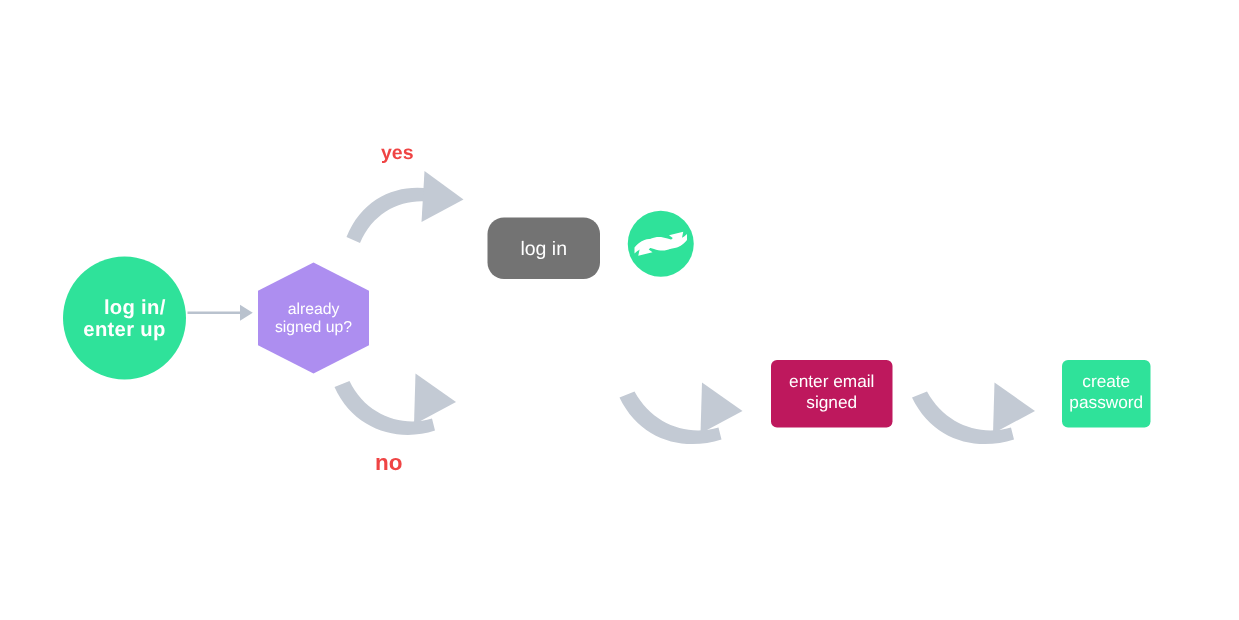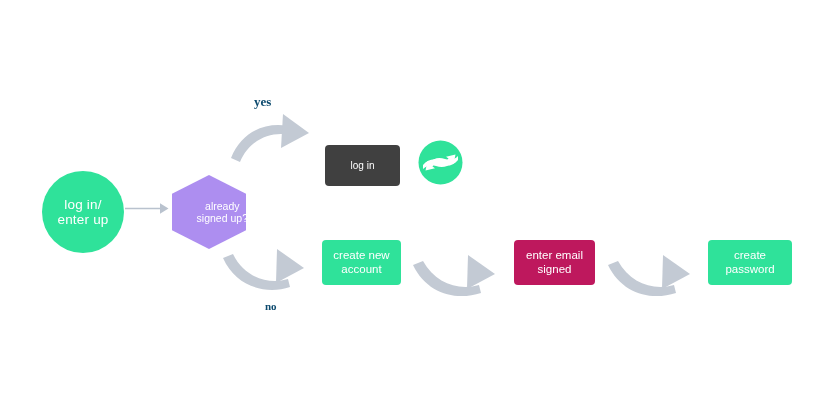--- a/index.html
+++ b/index.html
@@ -11,40 +11,41 @@
   }
   #canvas{position:relative;width:826px;height:413px;}
 
   .node{position:absolute;box-sizing:border-box;
         display:flex;align-items:center;justify-content:center;
         text-align:center;color:#ffffff;}
 
   
   .circle{
     border-radius:50%;
-    font-weight:normal;
+    font-weight:bold;
     letter-spacing:0.2px;
+    text-align:right;
   }
   .circle .txt{line-height:1.12;}
 
   
   .hexwrap{position:absolute;}
   .hexwrap svg{position:absolute;left:0;top:0;}
   .hexwrap .hextxt{
     position:absolute;left:0;top:0;width:100%;height:100%;
     display:flex;align-items:center;justify-content:center;
     text-align:center;color:#ffffff;line-height:1.18;
   }
 
   
   .box{border-radius:4px;line-height:1.2;}
   .box .txt{padding:0 6px;}
 
   
-  .flag{position:absolute;font-weight:bold;color:#0c4a6e;font-family:Liberation Serif, serif;}
+  .flag{position:absolute;font-weight:bold;color:#ef4444;}
 
   
   .arrow{position:absolute;left:0;top:0;width:826px;height:413px;
          pointer-events:none;}
 
   
   .glyph{position:absolute;}
 </style>
 </head>
 <body>
@@ -87,64 +88,58 @@
     <div class="txt">
       <div>log in/</div>
       <div>enter up</div>
     </div>
   </div>
 
   <div class="hexwrap" style="left:170px;top:174px;width:78px;height:76px;">
     <svg width="78" height="76" viewBox="0 0 78 76" xmlns="http://www.w3.org/2000/svg">
       <polygon points="39,1 76,19.8 76,56.2 39,75 2,56.2 2,19.8" fill="#ad8ef0"></polygon>
     </svg>
-    <div class="hextxt" style="font-size:10.5px;justify-content:flex-end;">
+    <div class="hextxt" style="font-size:10.5px;">
       <div>
         <div>already</div>
         <div>signed up?</div>
       </div>
     </div>
   </div>
 
   <div class="flag" style="left:254px;top:94px;font-size:13px;">yes</div>
 
-  <div class="flag" style="left:250px;top:300px;font-size:11px;margin-left:15px;">no</div>
+  <div class="flag" style="left:250px;top:300px;font-size:15px;">no</div>
 
-  <div class="node box" style="left:325px;top:145px;width:75px;height:41px;background:#404040;font-size:10px;">
+  <div class="node box" style="left:325px;top:145px;width:75px;height:41px;background:#737373;font-size:13px;border-radius:11px;">
     <div class="txt">
       <div>log in</div>
     </div>
   </div>
 
   <div class="glyph" style="left:417px;top:139px;width:47px;height:47px;">
     <svg width="47" height="47" viewBox="0 0 47 47" xmlns="http://www.w3.org/2000/svg">
       <circle cx="23.5" cy="23.5" r="22" fill="#2fe29a"></circle>
       <path d="M6,26 C10,21 16,19 22,21 C27,22.6 30,22 31.5,19.6
                L29,17.8 L38.5,15.5 L36.5,25 L34,23.2
                C31,28 25,29.2 19,27 C14,25.2 9.5,26.4 6,30 Z" fill="#ffffff"></path>
       <path d="M41,21 C37,26 31,28 25,26 C20,24.4 17,25 15.5,27.4
                L18,29.2 L8.5,31.5 L10.5,22 L13,23.8
                C16,19 22,17.8 28,20 C33,21.8 37.5,20.6 41,17 Z" fill="#ffffff"></path>
     </svg>
   </div>
 
-  <div class="node box" style="left:322px;top:240px;width:79px;height:45px;background:#2fe29a;font-size:11.5px;">
-    <div class="txt">
-      <div>create new</div>
-      <div>account</div>
-    </div>
-  </div>
 
   <div class="node box" style="left:514px;top:240px;width:81px;height:45px;background:#be185d;font-size:11.5px;">
     <div class="txt">
       <div>enter email</div>
       <div>signed</div>
     </div>
   </div>
 
-  <div class="node box" style="left:708px;top:240px;width:84px;height:45px;background:#2fe29a;font-size:11.5px;">
+  <div class="node box" style="left:708px;top:240px;width:59px;height:45px;background:#2fe29a;font-size:11.5px;">
     <div class="txt">
       <div>create</div>
       <div>password</div>
     </div>
   </div>
 
 </div>
 
 </body></html>

